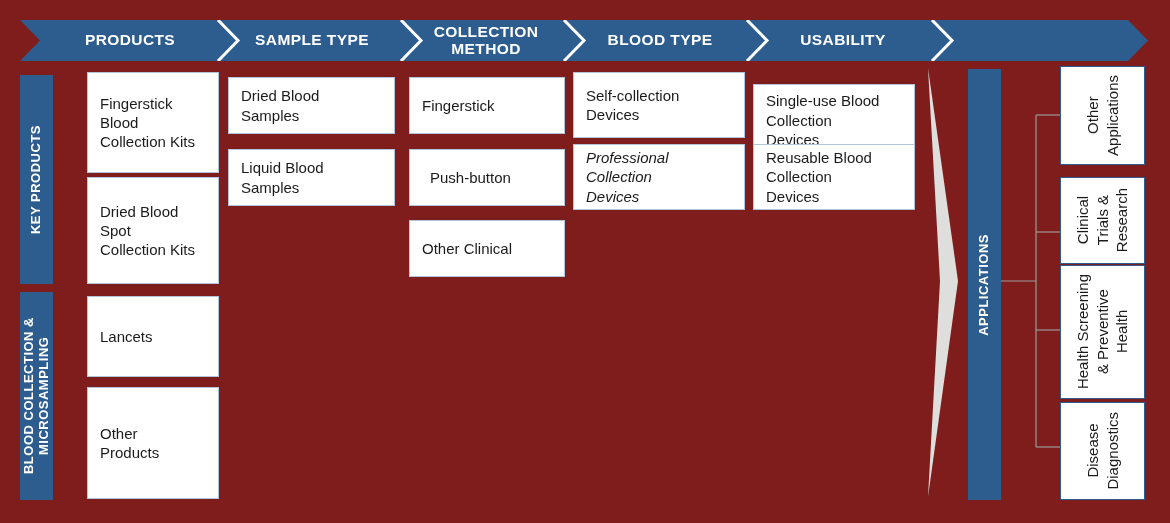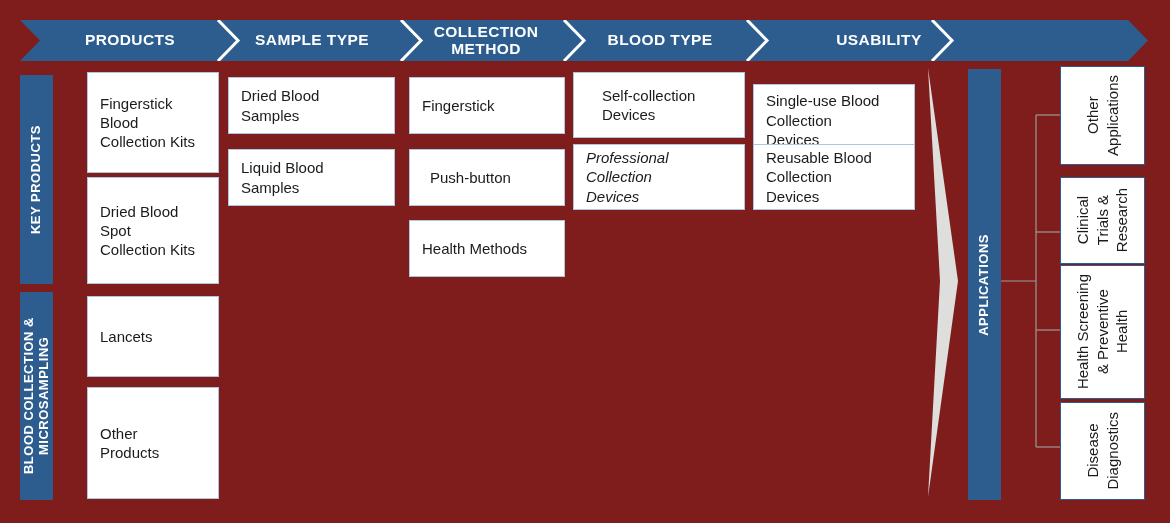--- a/index.html
+++ b/index.html
@@ -116,21 +116,21 @@
         <path d="M912,0 L932,20.5 L912,41"></path>
       </g>
     </svg>
   </div>
 
   <div class="hdr-label" style="left:40px;  width:180px;">PRODUCTS</div>
   <div class="hdr-label" style="left:222px; width:180px;">SAMPLE TYPE</div>
   <div class="hdr-label" style="left:404px; width:164px; white-space:pre-line;">COLLECTION
 METHOD</div>
   <div class="hdr-label" style="left:570px; width:180px;">BLOOD TYPE</div>
-  <div class="hdr-label" style="left:788px; width:182px;">USABILITY</div>
+  <div class="hdr-label" style="left:752px; width:182px;">USABILITY</div>
 
   <svg id="grey-chevron" width="1170" height="523">
     <path d="M928,68 L958,281 L928,497 L940,281 Z" fill="#dededd"></path>
   </svg>
 
   <div class="vbar" style="left:20px; top:75px; width:33px; height:209px;">
     <span>KEY PRODUCTS</span>
   </div>
 
   <div class="vbar" style="left:20px; top:292px; width:33px; height:208px;">
@@ -165,24 +165,24 @@
 Samples</span>
   </div>
 
   <div class="box" style="left:409px; top:77px; width:156px; height:57px;">
     <span class="txt" style="white-space:pre-line;">Fingerstick</span>
   </div>
   <div class="box" style="left:409px; top:149px; width:156px; height:57px;padding-left:8px;">
     <span class="txt" style="white-space:pre-line;">Push-button</span>
   </div>
   <div class="box" style="left:409px; top:220px; width:156px; height:57px;">
-    <span class="txt" style="white-space:pre-line;">Health Methods</span>
-  </div>
-
-  <div class="box" style="left:573px; top:72px; width:172px; height:66px;padding-left:16px;">
+    <span class="txt" style="white-space:pre-line;">Other Clinical</span>
+  </div>
+
+  <div class="box" style="left:573px; top:72px; width:172px; height:66px;">
     <span class="txt" style="white-space:pre-line;">Self-collection
 Devices</span>
   </div>
   <div class="box" style="left:573px; top:144px; width:172px; height:66px;">
     <span class="txt" style="white-space:pre-line;font-style:italic;">Professional
 Collection
 Devices</span>
   </div>
 
   <div class="box" style="left:753px; top:84px; width:162px; height:66px;align-items:flex-end;">

